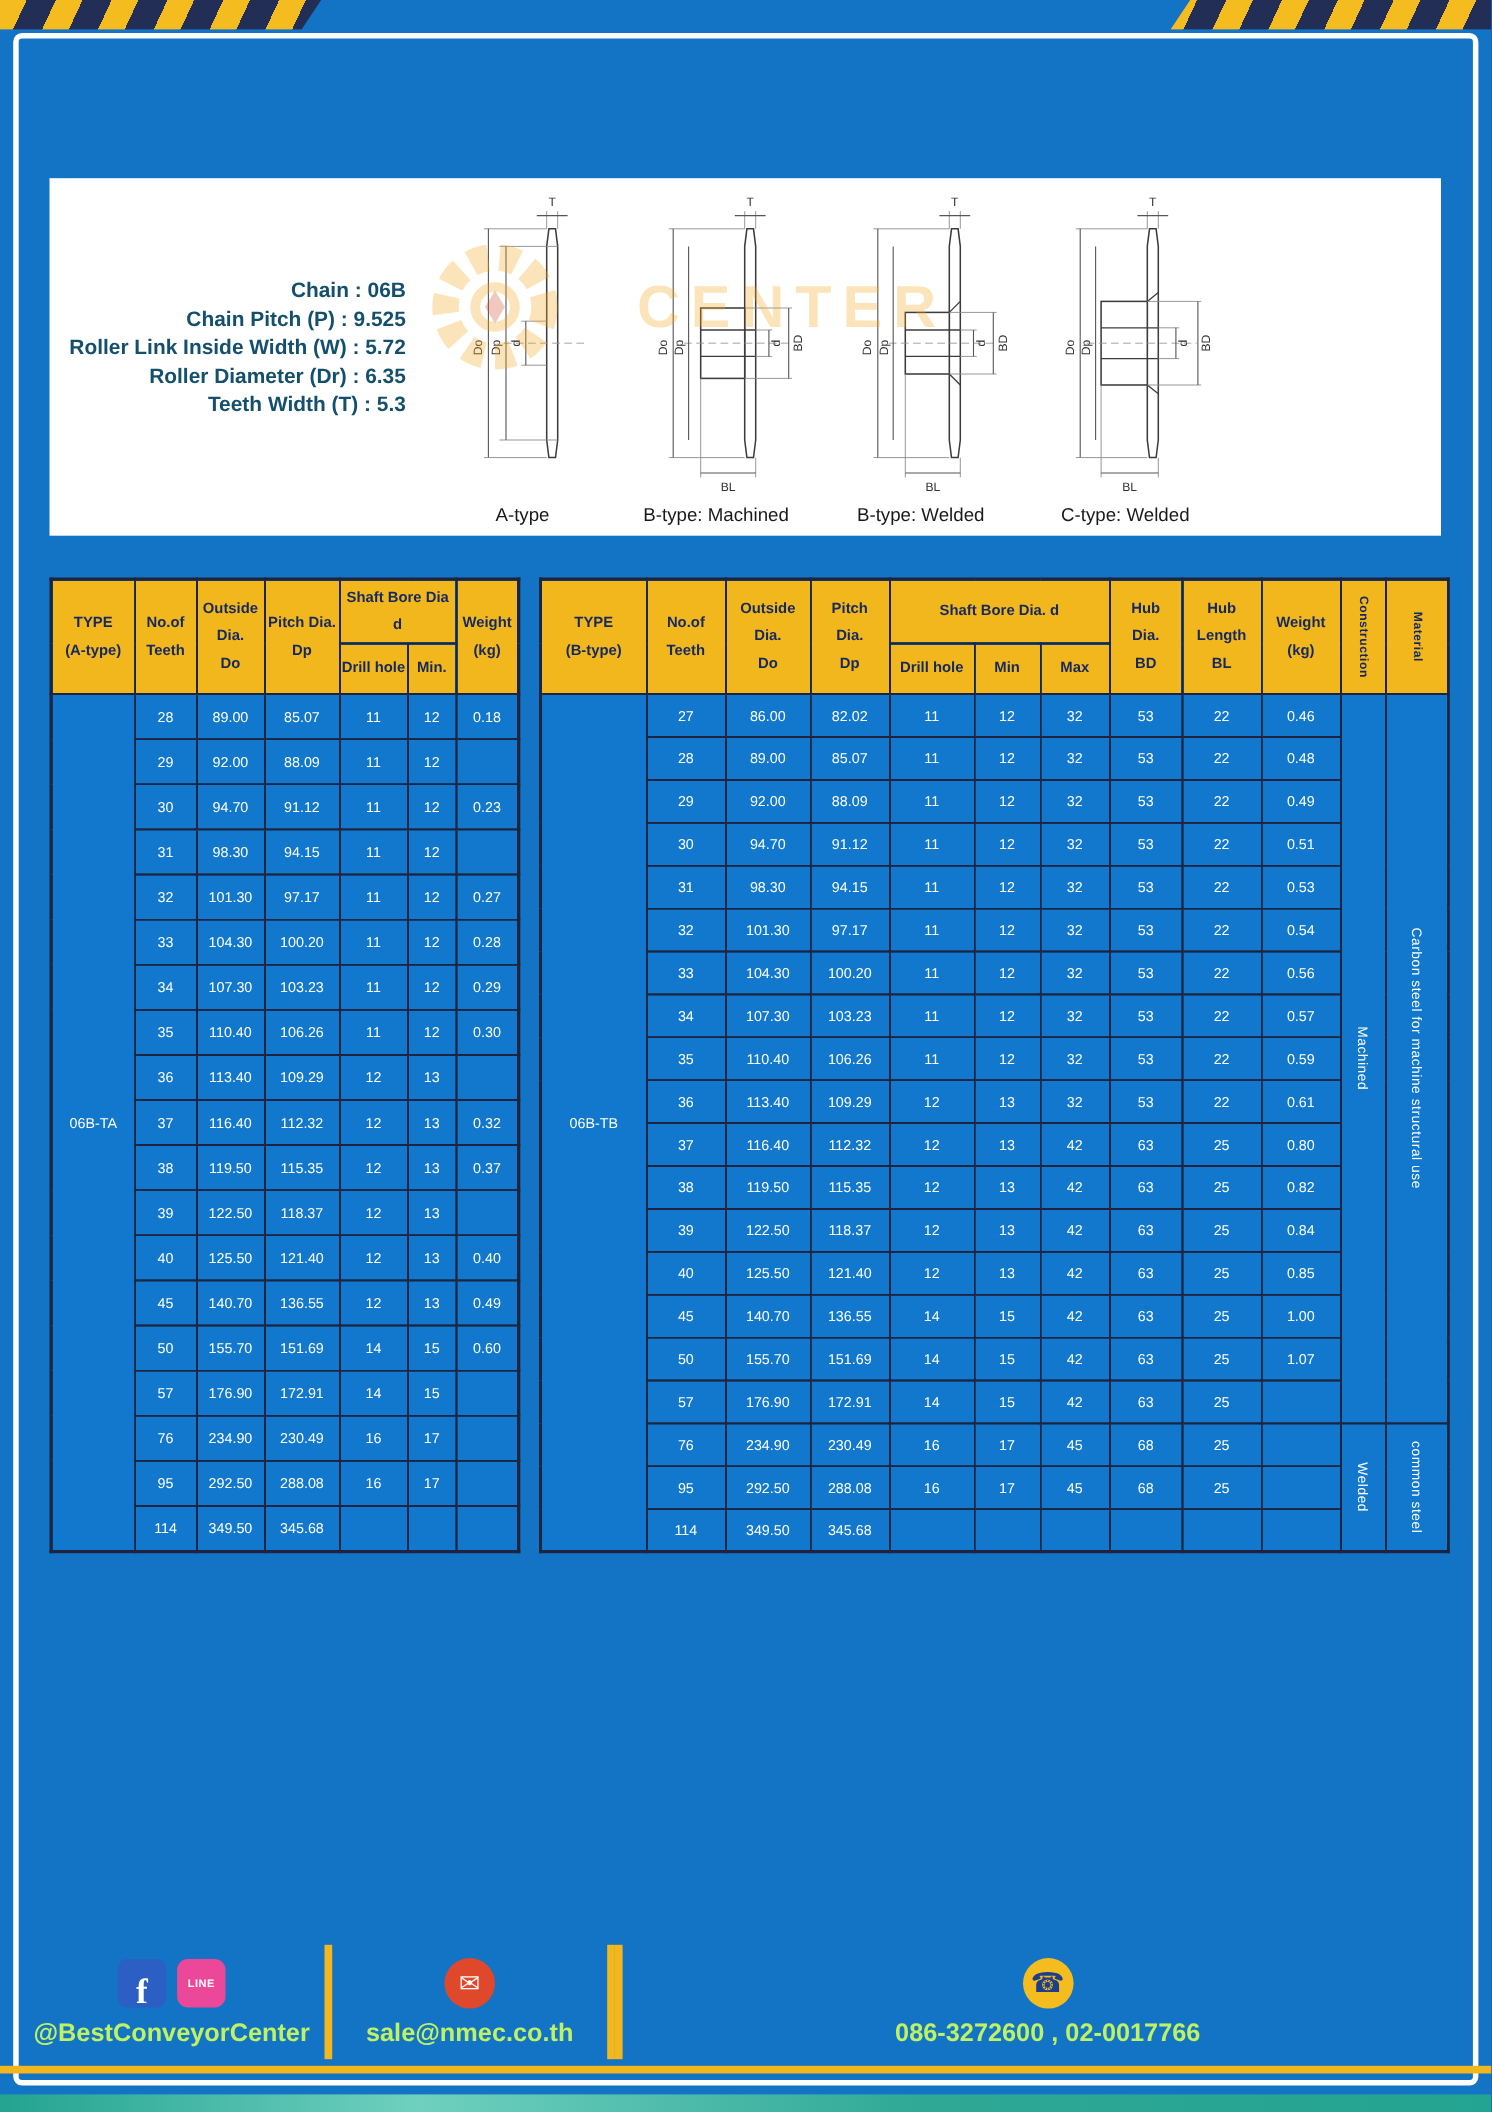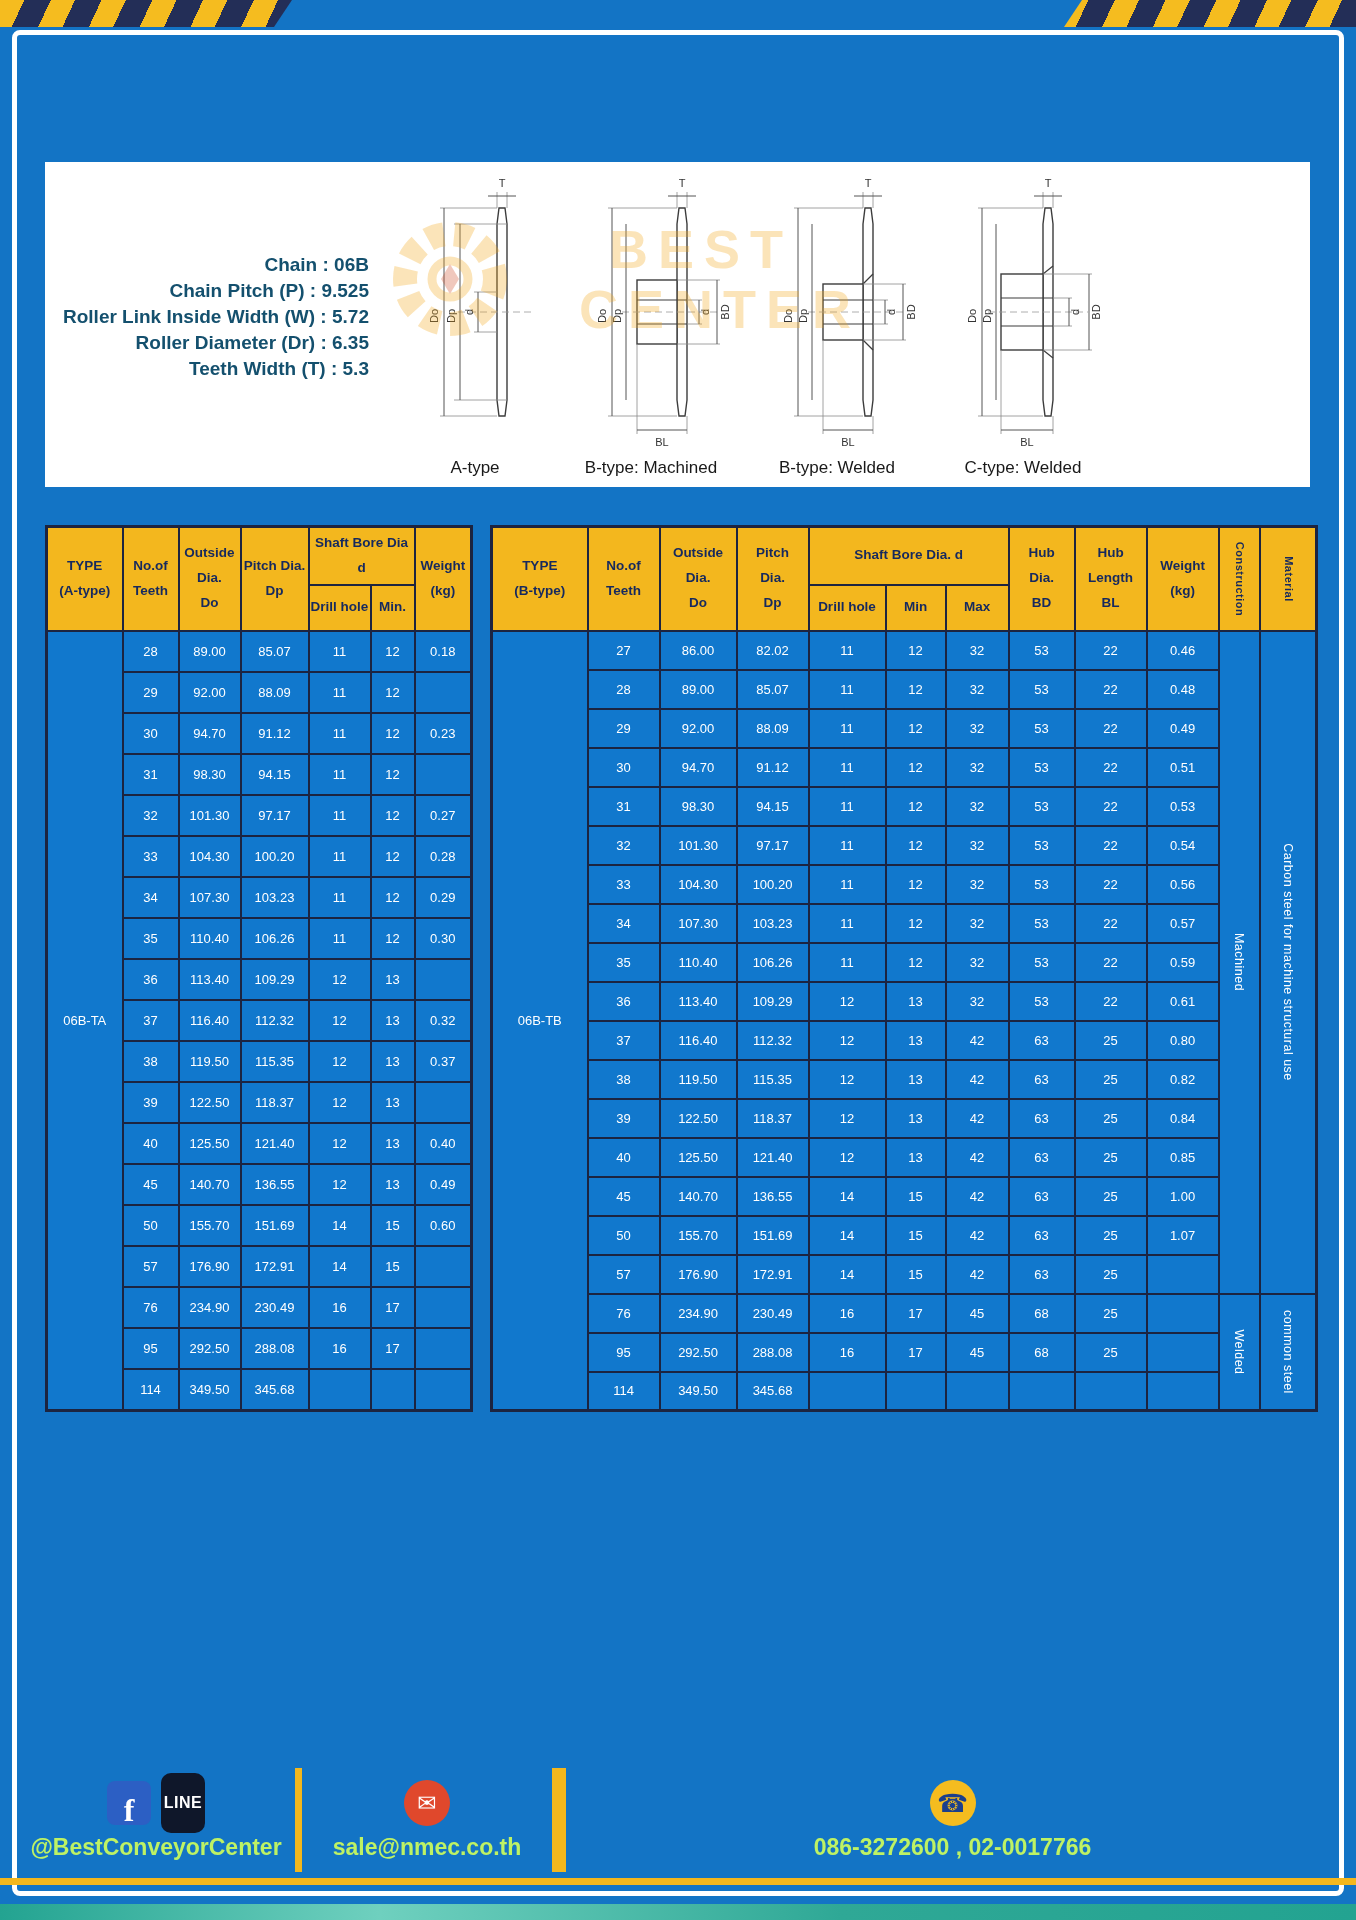--- a/index.html
+++ b/index.html
@@ -64,22 +64,22 @@
   
   .footer { position:absolute; left:17px; right:17px; top:1768px; height:104px; display:flex; z-index:6; }
   .f-sec { display:flex; flex-direction:column; align-items:center; justify-content:center; gap:7px; }
   .f-sec1 { width:278px; } .f-sec2 { width:250px; } .f-sec3 { width:372px; } .f-sec4 { flex:1; }
   .f-sep { width:7px; background:#f3b71e; }
   .f-icons { display:flex; gap:10px; align-items:center; height:48px; }
   .f-label { font-size:23px; font-weight:bold; color:#bef264; white-space:nowrap; }
   .fb-icon { width:44px; height:44px; background:#2c5fc4; border-radius:8px; color:#fff;
     font-weight:bold; font-size:32px; display:flex; align-items:flex-end; justify-content:center;
     font-family:"Liberation Serif",serif; line-height:0.95; }
-  .line-icon { width:44px; height:60px; background:#0f172a; border-radius:10px; color:#fff;
-    font-weight:bold; font-size:16px; display:flex; align-items:center; justify-content:center;
+  .line-icon { width:44px; height:44px; background:#ec4899; border-radius:10px; color:#fff;
+    font-weight:bold; font-size:10px; display:flex; align-items:center; justify-content:center;
     letter-spacing:0.5px; }
   .mail-icon { width:46px; height:46px; background:#e0482c; border-radius:50%; color:#fff;
     font-size:23px; display:flex; align-items:center; justify-content:center; }
   .globe-icon { width:46px; height:46px; background:#2fb9ea; border-radius:50%;
     display:flex; align-items:center; justify-content:center; }
   .phone-icon { width:46px; height:46px; background:#f5bc1f; border-radius:50%; color:#1c3f8c;
     font-size:25px; display:flex; align-items:center; justify-content:center; }
 
   .footer-rule { position:absolute; left:0; right:0; top:1878px; height:7px; background:#f3b71e; z-index:7; }
   .bottom-strip { position:absolute; left:0; right:0; top:1904px; height:16px; z-index:8;
@@ -236,21 +236,20 @@
       </figure>
     </div>
 
     <div class="watermark">
       <svg width="150" height="150" viewBox="0 0 100 100">
         <circle cx="50" cy="50" r="30" fill="none" stroke="#f3a81c" stroke-width="16" stroke-dasharray="11 7"></circle>
         <circle cx="50" cy="50" r="12" fill="none" stroke="#f3a81c" stroke-width="6"></circle>
         <path d="M50,40 L56,50 L50,60 L44,50 Z" fill="#d14b28"></path>
       </svg>
       <div class="wm-text">
-        <div class="wm-line1">BEST</div>
         <div class="wm-line3">CENTER</div>
       </div>
     </div>
   </div>
 
   <div class="tables">
 
     <table class="spec-table table-a">
       <colgroup>
         <col style="width:76px">

